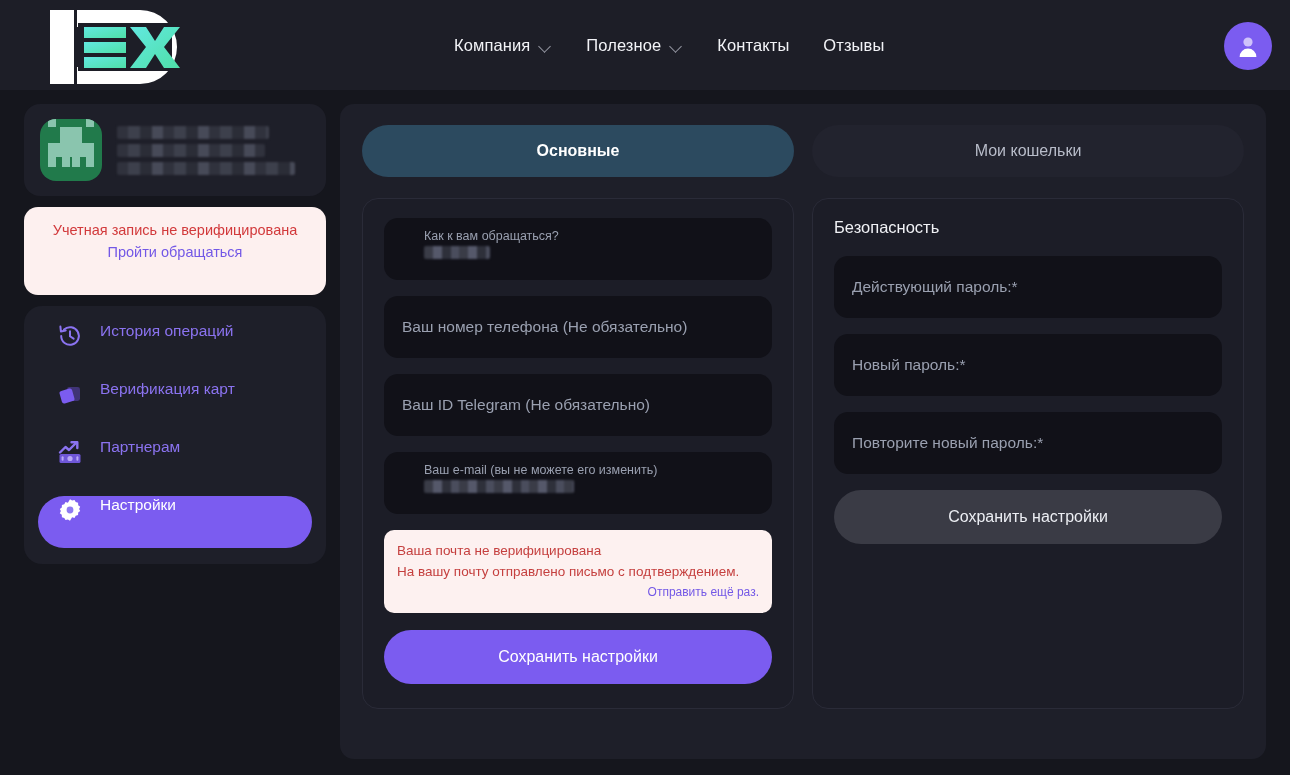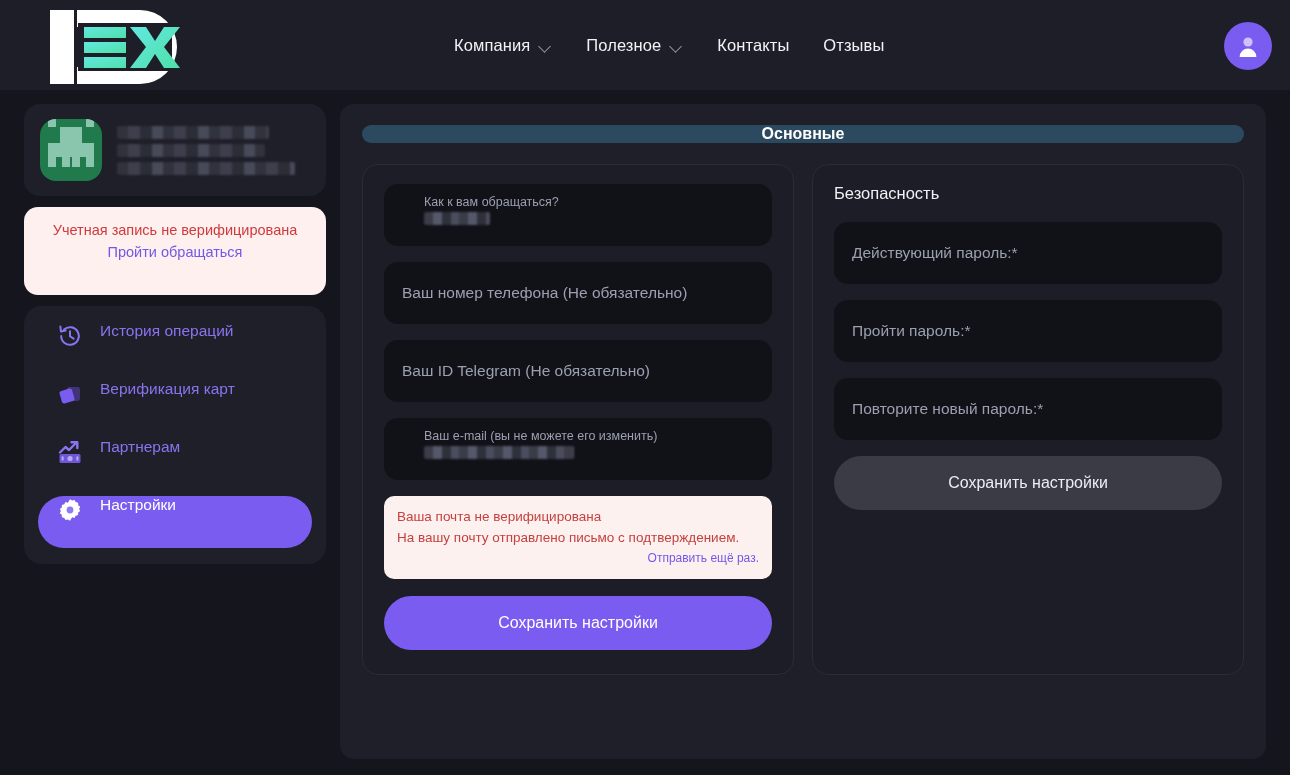--- a/index.html
+++ b/index.html
@@ -153,21 +153,21 @@
 
   
   .main {
     flex: 1;
     background: #1e1f29;
     border-radius: 14px;
     margin-right: 24px;
     padding: 21px 22px 30px;
     min-height: 655px;
   }
-  .tabs { display: flex; gap: 18px; flex-direction: column; }
+  .tabs { display: flex; gap: 18px; }
   .tab {
     flex: 1;
     height: 52px;
     border-radius: 26px;
     display: flex;
     align-items: center;
     justify-content: center;
     font-size: 16px;
     cursor: pointer;
   }
@@ -368,20 +368,21 @@
         <span>Настройки</span>
       </div>
 
     </div>
   </aside>
 
   <main class="main">
 
     <div class="tabs">
       <div class="tab active">Основные</div>
+      <div class="tab inactive">Мои кошельки</div>
     </div>
 
     <div class="cols">
 
       <section class="panel">
 
         <div class="field filled">
           <span class="flabel">Как к вам обращаться?</span>
           <span class="blur-val"></span>
         </div>
@@ -409,21 +410,21 @@
       </section>
 
       <section class="panel">
         <div class="panel-title">Безопасность</div>
 
         <div class="field">
           <span class="ph">Действующий пароль:*</span>
         </div>
 
         <div class="field">
-          <span class="ph">Пройти пароль:*</span>
+          <span class="ph">Новый пароль:*</span>
         </div>
 
         <div class="field">
           <span class="ph">Повторите новый пароль:*</span>
         </div>
 
         <button class="btn btn-muted">Сохранить настройки</button>
       </section>
 
     </div>

